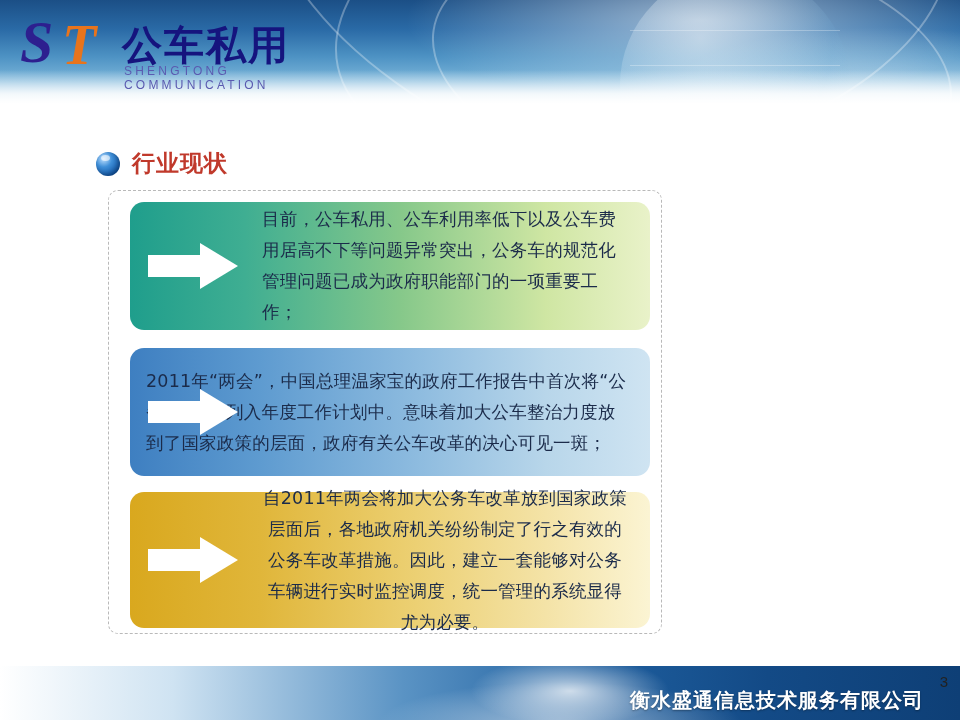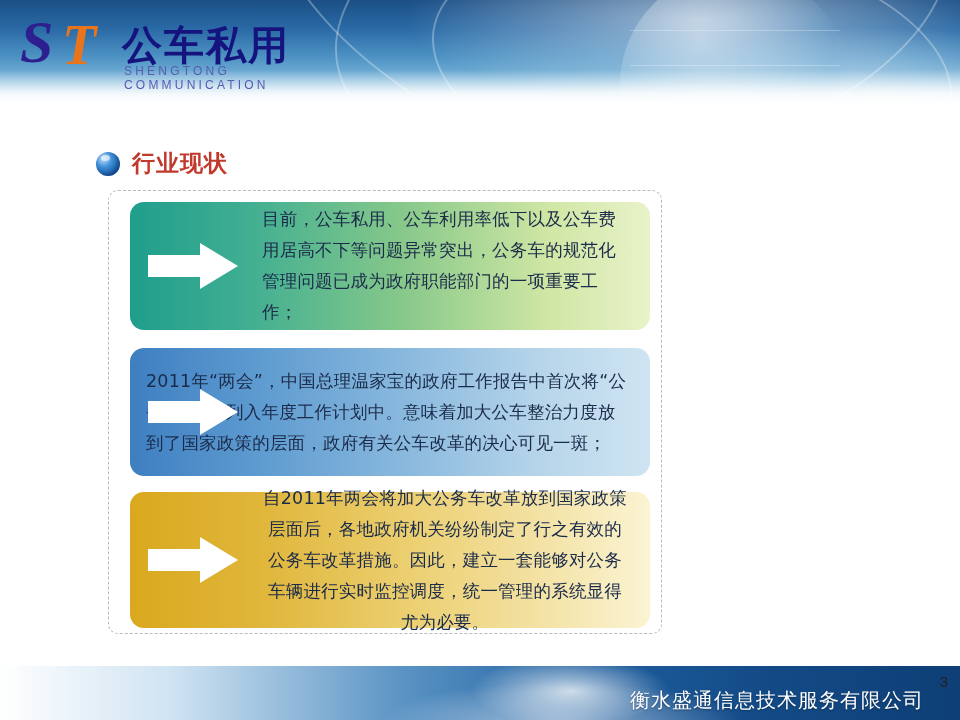--- a/index.html
+++ b/index.html
@@ -228,21 +228,21 @@
   .footer .glow {
     position: absolute;
     left: 470px; top: -10px;
     width: 200px; height: 70px;
     background: radial-gradient(ellipse at center, rgba(255,255,255,0.75), rgba(255,255,255,0) 70%);
   }
   .footer-text {
     position: absolute;
     right: 36px; bottom: 6px;
     font-size: 20px;
-    font-weight: normal;
+    font-weight: bold;
     color: #ffffff;
     letter-spacing: 1px;
     font-family: "DejaVu Sans", sans-serif;
     text-shadow: 0 1px 2px rgba(0,0,0,0.35);
   }
   .page-number {
     position: absolute;
     right: 12px; bottom: 30px;
     font-size: 15px;
     color: #222222;

